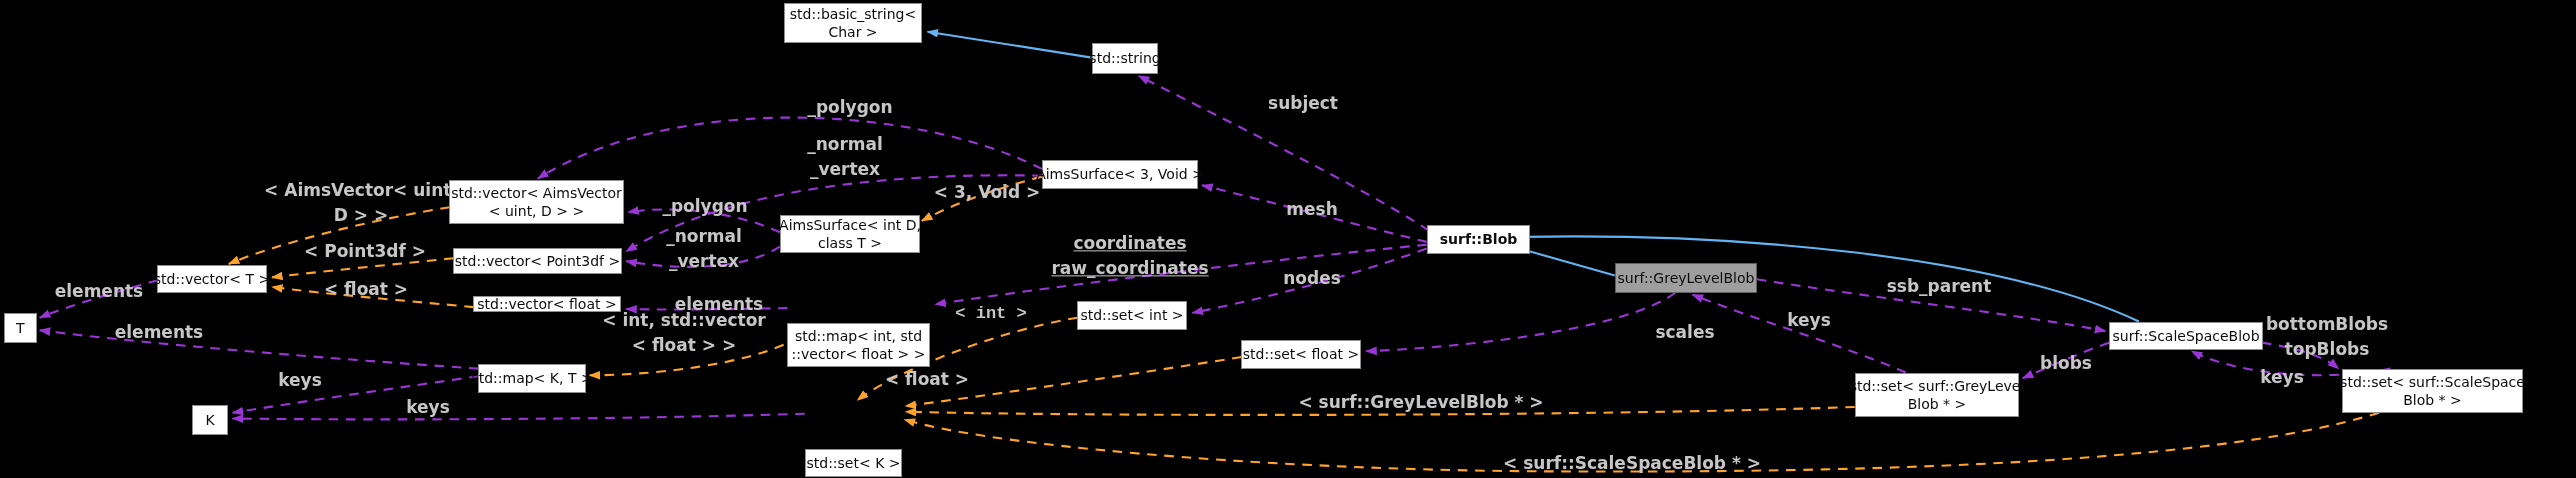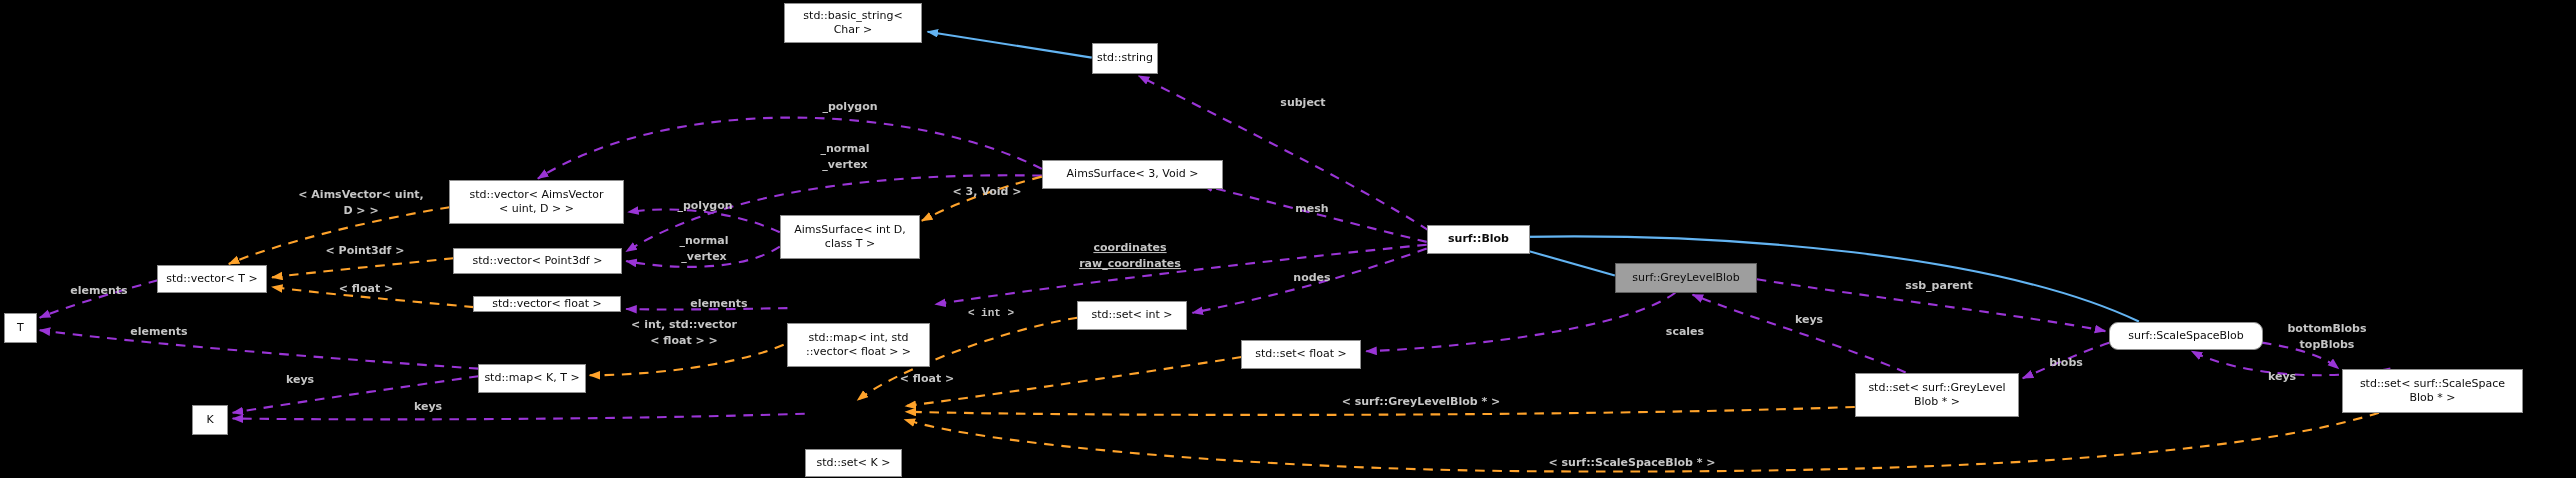--- a/index.html
+++ b/index.html
@@ -1,24 +1,24 @@
 <!DOCTYPE html>
 <html><head>
 <meta charset="utf-8">
 <style>
   html,body{margin:0;padding:0;background:#000;}
   #canvas{position:relative;width:2576px;height:478px;background:#000;overflow:hidden;
           font-family:"DejaVu Sans","Liberation Sans",sans-serif;}
   #edges{position:absolute;left:0;top:0;width:2576px;height:478px;}
   .node{position:absolute;display:flex;align-items:center;justify-content:center;
-        text-align:center;white-space:pre;font-size:11px;line-height:1.3;color:#0d0d0d;
+        text-align:center;white-space:pre;font-size:14px;line-height:1.3;color:#0d0d0d;
         background:#fff;border:1.9px solid #8f8f8f;box-sizing:border-box;cursor:pointer;}
   .node.highlight{background:#9e9e9e;border-color:#606060;}
   .edge-label{position:absolute;transform:translate(-50%,-50%);color:#c6c6c6;
-        font-size:11px;font-weight:600;line-height:1.45;white-space:pre;text-align:center;
+        font-size:17px;font-weight:600;line-height:1.45;white-space:pre;text-align:center;
         pointer-events:none;}
 </style>
 </head>
 <body>
 
 <div id="canvas">
   <svg id="edges" xmlns="http://www.w3.org/2000/svg" viewBox="0 0 2683 498">
       <defs>
         <marker id="arrow-usage" markerWidth="13" markerHeight="10" refX="11" refY="4.5" orient="auto" markerUnits="userSpaceOnUse">
           <path d="M0,0 L12,4.5 L0,9 z" fill="#9a35d6"></path>
@@ -92,37 +92,37 @@
     <div class="edge-label" style="left: 684px; top: 333px;">&lt; int, std::vector
 &lt; float &gt; &gt;</div>
     <div class="edge-label" style="left: 991px; top: 314px; font-family: Liberation Mono, monospace;">&lt; int &gt;</div>
     <div class="edge-label" style="left: 927px; top: 379px;">&lt; float &gt;</div>
     <div class="edge-label" style="left: 1421px; top: 402px;">&lt; surf::GreyLevelBlob * &gt;</div>
     <div class="edge-label" style="left: 1632px; top: 463px;">&lt; surf::ScaleSpaceBlob * &gt;</div>
     <div class="edge-label" style="left: 987px; top: 192px;">&lt; 3, Void &gt;</div>
     <div class="node" style="left: 784px; top: 2.9px; width: 138px; height: 40px;">std::basic_string&lt;
 Char &gt;</div>
     <div class="node" style="left: 1092px; top: 43px; width: 66px; height: 31px;">std::string</div>
-    <div class="node" style="left: 1042px; top: 160px; width: 181px; height: 29px;">AimsSurface&lt; 3, Void &gt;</div>
+    <div class="node" style="left: 1042px; top: 160px; width: 156px; height: 29px;">AimsSurface&lt; 3, Void &gt;</div>
     <div class="node" style="left: 449px; top: 180px; width: 175px; height: 44px;">std::vector&lt; AimsVector
 &lt; uint, D &gt; &gt;</div>
-    <div class="node" style="left: 780px; top: 215px; width: 140px; height: 44px;">AimsSurface&lt; int D,
+    <div class="node" style="left: 780px; top: 215px; width: 140px; height: 38px;">AimsSurface&lt; int D,
 class T &gt;</div>
     <div class="node" style="left: 453px; top: 248px; width: 169px; height: 26px;">std::vector&lt; Point3df &gt;</div>
     <div class="node" style="left: 157px; top: 265px; width: 110px; height: 28px;">std::vector&lt; T &gt;</div>
     <div class="node" style="left: 473px; top: 296px; width: 148px; height: 16px;">std::vector&lt; float &gt;</div>
     <div class="node" style="left: 3.8px; top: 313px; width: 33px; height: 30px;">T</div>
     <div class="node" style="left: 787px; top: 293px; width: 143px; height: 44px; margin-top: 30px;">std::map&lt; int, std
 ::vector&lt; float &gt; &gt;</div>
     <div class="node" style="left: 1077px; top: 301px; width: 110px; height: 29px;">std::set&lt; int &gt;</div>
     <div class="node" style="left: 1427px; top: 225px; width: 103px; height: 29px; font-weight: bold;">surf::Blob</div>
     <div class="node highlight" style="left: 1615px; top: 263px; width: 142px; height: 30px;">surf::GreyLevelBlob</div>
     <div class="node" style="left: 1241px; top: 340px; width: 120px; height: 29px;">std::set&lt; float &gt;</div>
     <div class="node" style="left: 478px; top: 364px; width: 108px; height: 29px;">std::map&lt; K, T &gt;</div>
     <div class="node" style="left: 192px; top: 405px; width: 36px; height: 30px;">K</div>
     <div class="node" style="left: 805px; top: 401px; width: 97px; height: 28px; margin-top: 48px;">std::set&lt; K &gt;</div>
-    <div class="node" style="left: 2109px; top: 322px; width: 154px; height: 28px; border-radius: 9px;">surf::ScaleSpaceBlob</div>
+    <div class="node" style="left: 2109px; top: 322px; width: 154px; height: 28px;">surf::ScaleSpaceBlob</div>
     <div class="node" style="left: 1855px; top: 373px; width: 164px; height: 44px;">std::set&lt; surf::GreyLevel
 Blob * &gt;</div>
     <div class="node" style="left: 2342px; top: 369px; width: 181px; height: 44px;">std::set&lt; surf::ScaleSpace
 Blob * &gt;</div>
   </div>
 
 
 </body></html>

